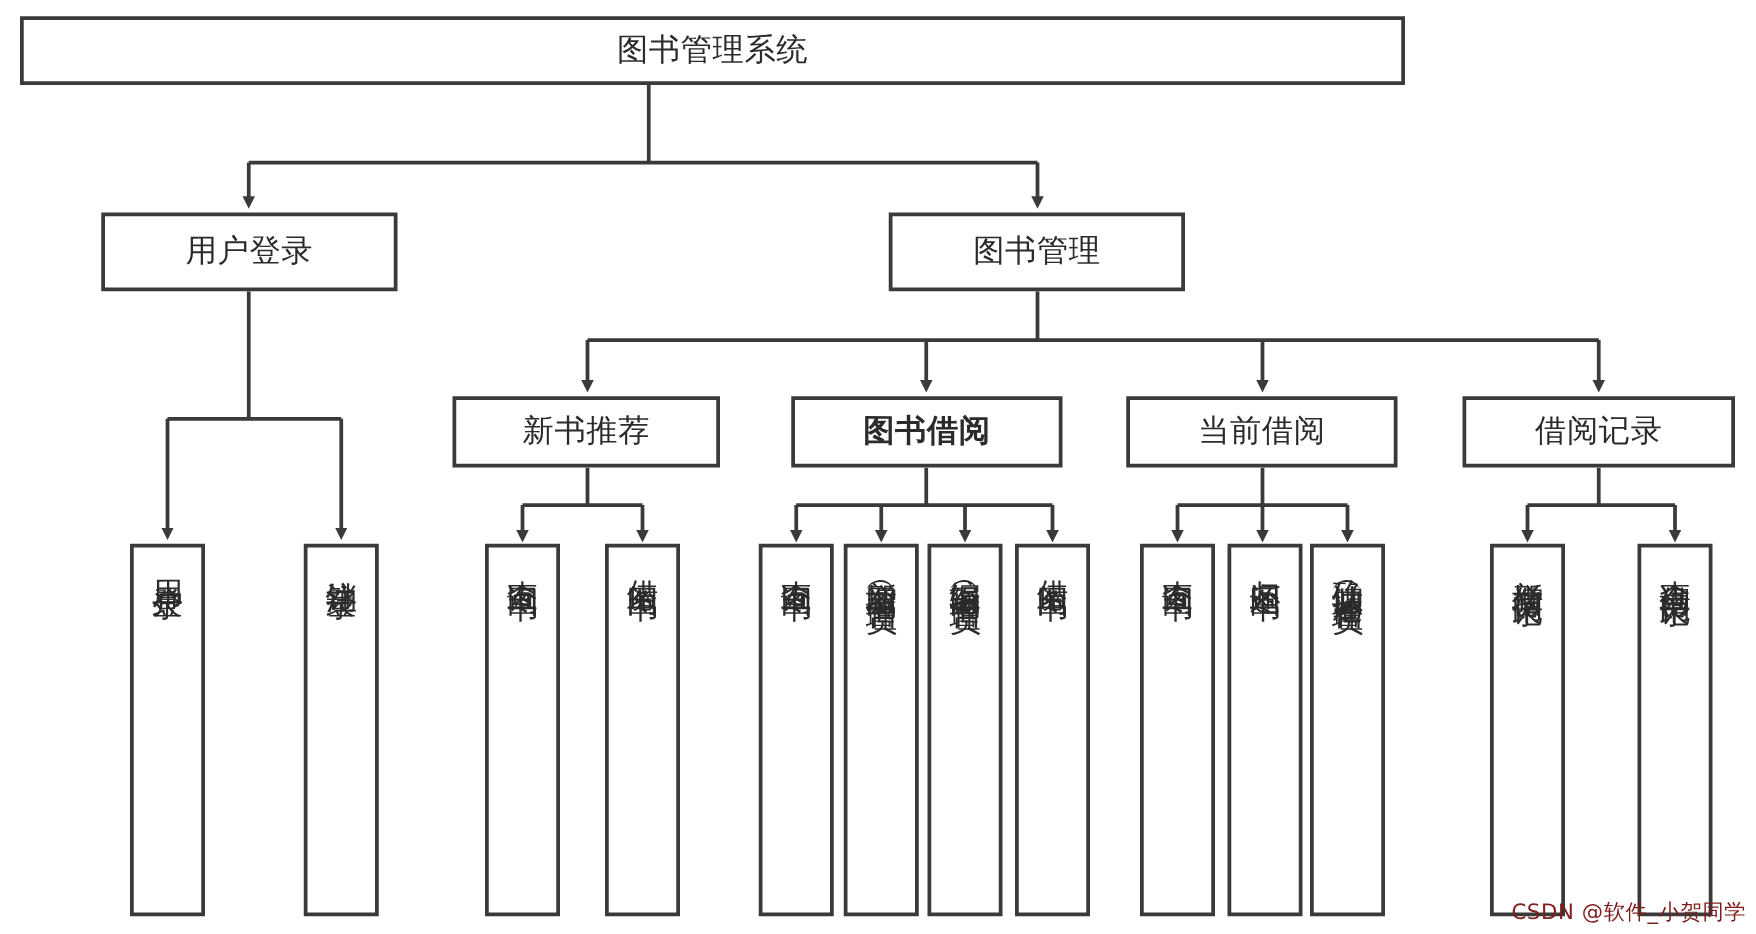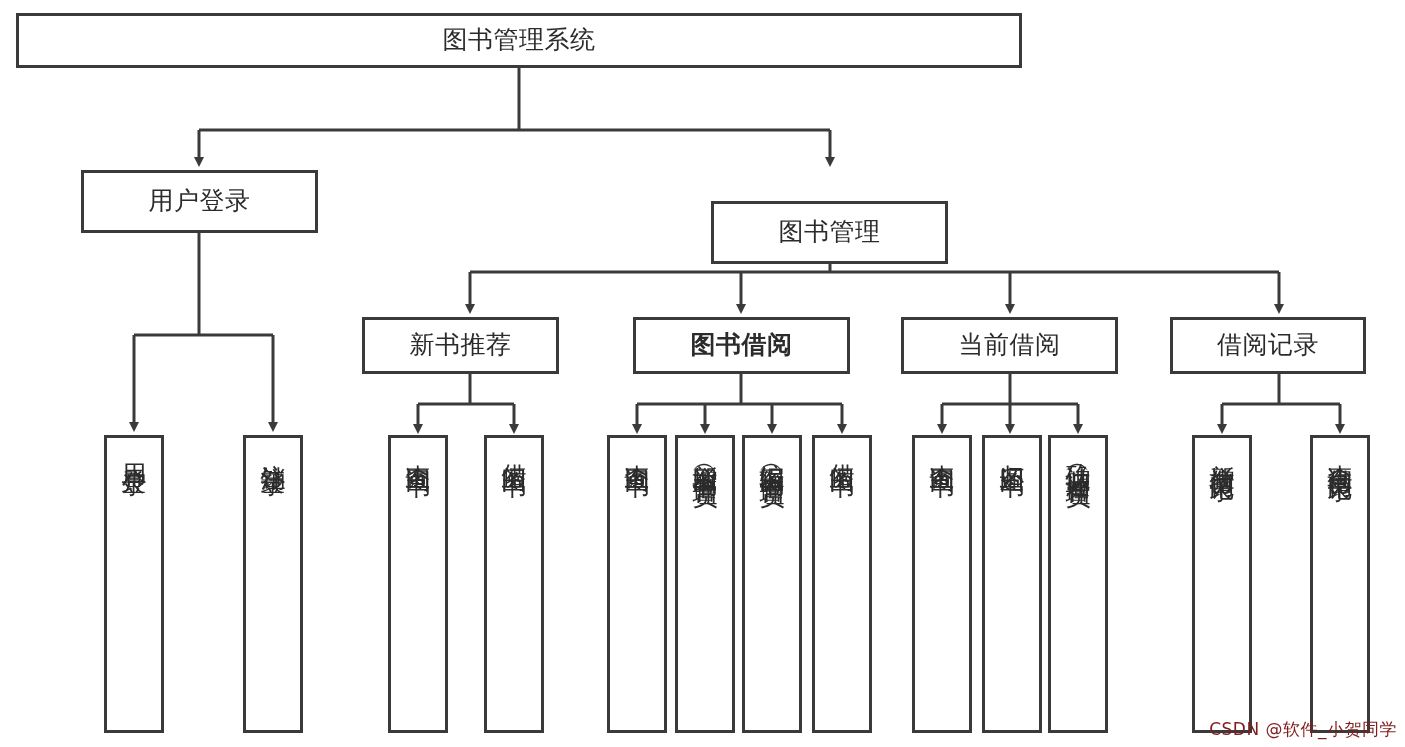--- a/index.html
+++ b/index.html
@@ -119,41 +119,41 @@
       <path d="M1010,404 L1010,425" marker-end="url(#arrow)"></path>
       <path d="M1078,404 L1078,425" marker-end="url(#arrow)"></path>
 
       <path d="M1279,374 L1279,404"></path>
       <path d="M1222,404 L1340,404"></path>
       <path d="M1222,404 L1222,425" marker-end="url(#arrow)"></path>
       <path d="M1340,404 L1340,425" marker-end="url(#arrow)"></path>
     </g>
   </svg>
 
-  <div class="node horiz" id="node-root" style="left:16px; top:13px; width:1006px; height:55px;justify-content:center;">
+  <div class="node horiz" id="node-root" style="left:16px; top:13px; width:1108px; height:55px;justify-content:center;">
     <span class="lbl">图书管理系统</span>
   </div>
 
   <div class="node horiz" style="left:81px; top:170px; width:237px; height:63px;">
     <span class="lbl">用户登录</span>
   </div>
-  <div class="node horiz" style="left:711px; top:170px; width:237px; height:63px;margin-top:31px;">
+  <div class="node horiz" style="left:711px; top:170px; width:237px; height:63px;">
     <span class="lbl">图书管理</span>
   </div>
 
-  <div class="node horiz" style="left:362px; top:317px; width:197px; height:57px;">
+  <div class="node horiz" style="left:362px; top:317px; width:214px; height:57px;">
     <span class="lbl">新书推荐</span>
   </div>
   <div class="node horiz" style="left:633px; top:317px; width:217px; height:57px;font-weight:bold;">
     <span class="lbl">图书借阅</span>
   </div>
   <div class="node horiz" style="left:901px; top:317px; width:217px; height:57px;">
     <span class="lbl">当前借阅</span>
   </div>
-  <div class="node horiz" style="left:1170px; top:317px; width:196px; height:57px;">
+  <div class="node horiz" style="left:1170px; top:317px; width:218px; height:57px;">
     <span class="lbl">借阅记录</span>
   </div>
 
   <div class="node vert" style="left:104px; top:435px; width:60px; height:298px;">
     <span class="lbl">用户登录</span>
   </div>
   <div class="node vert" style="left:243px; top:435px; width:60px; height:298px;">
     <span class="lbl">注销登录</span>
   </div>
 

